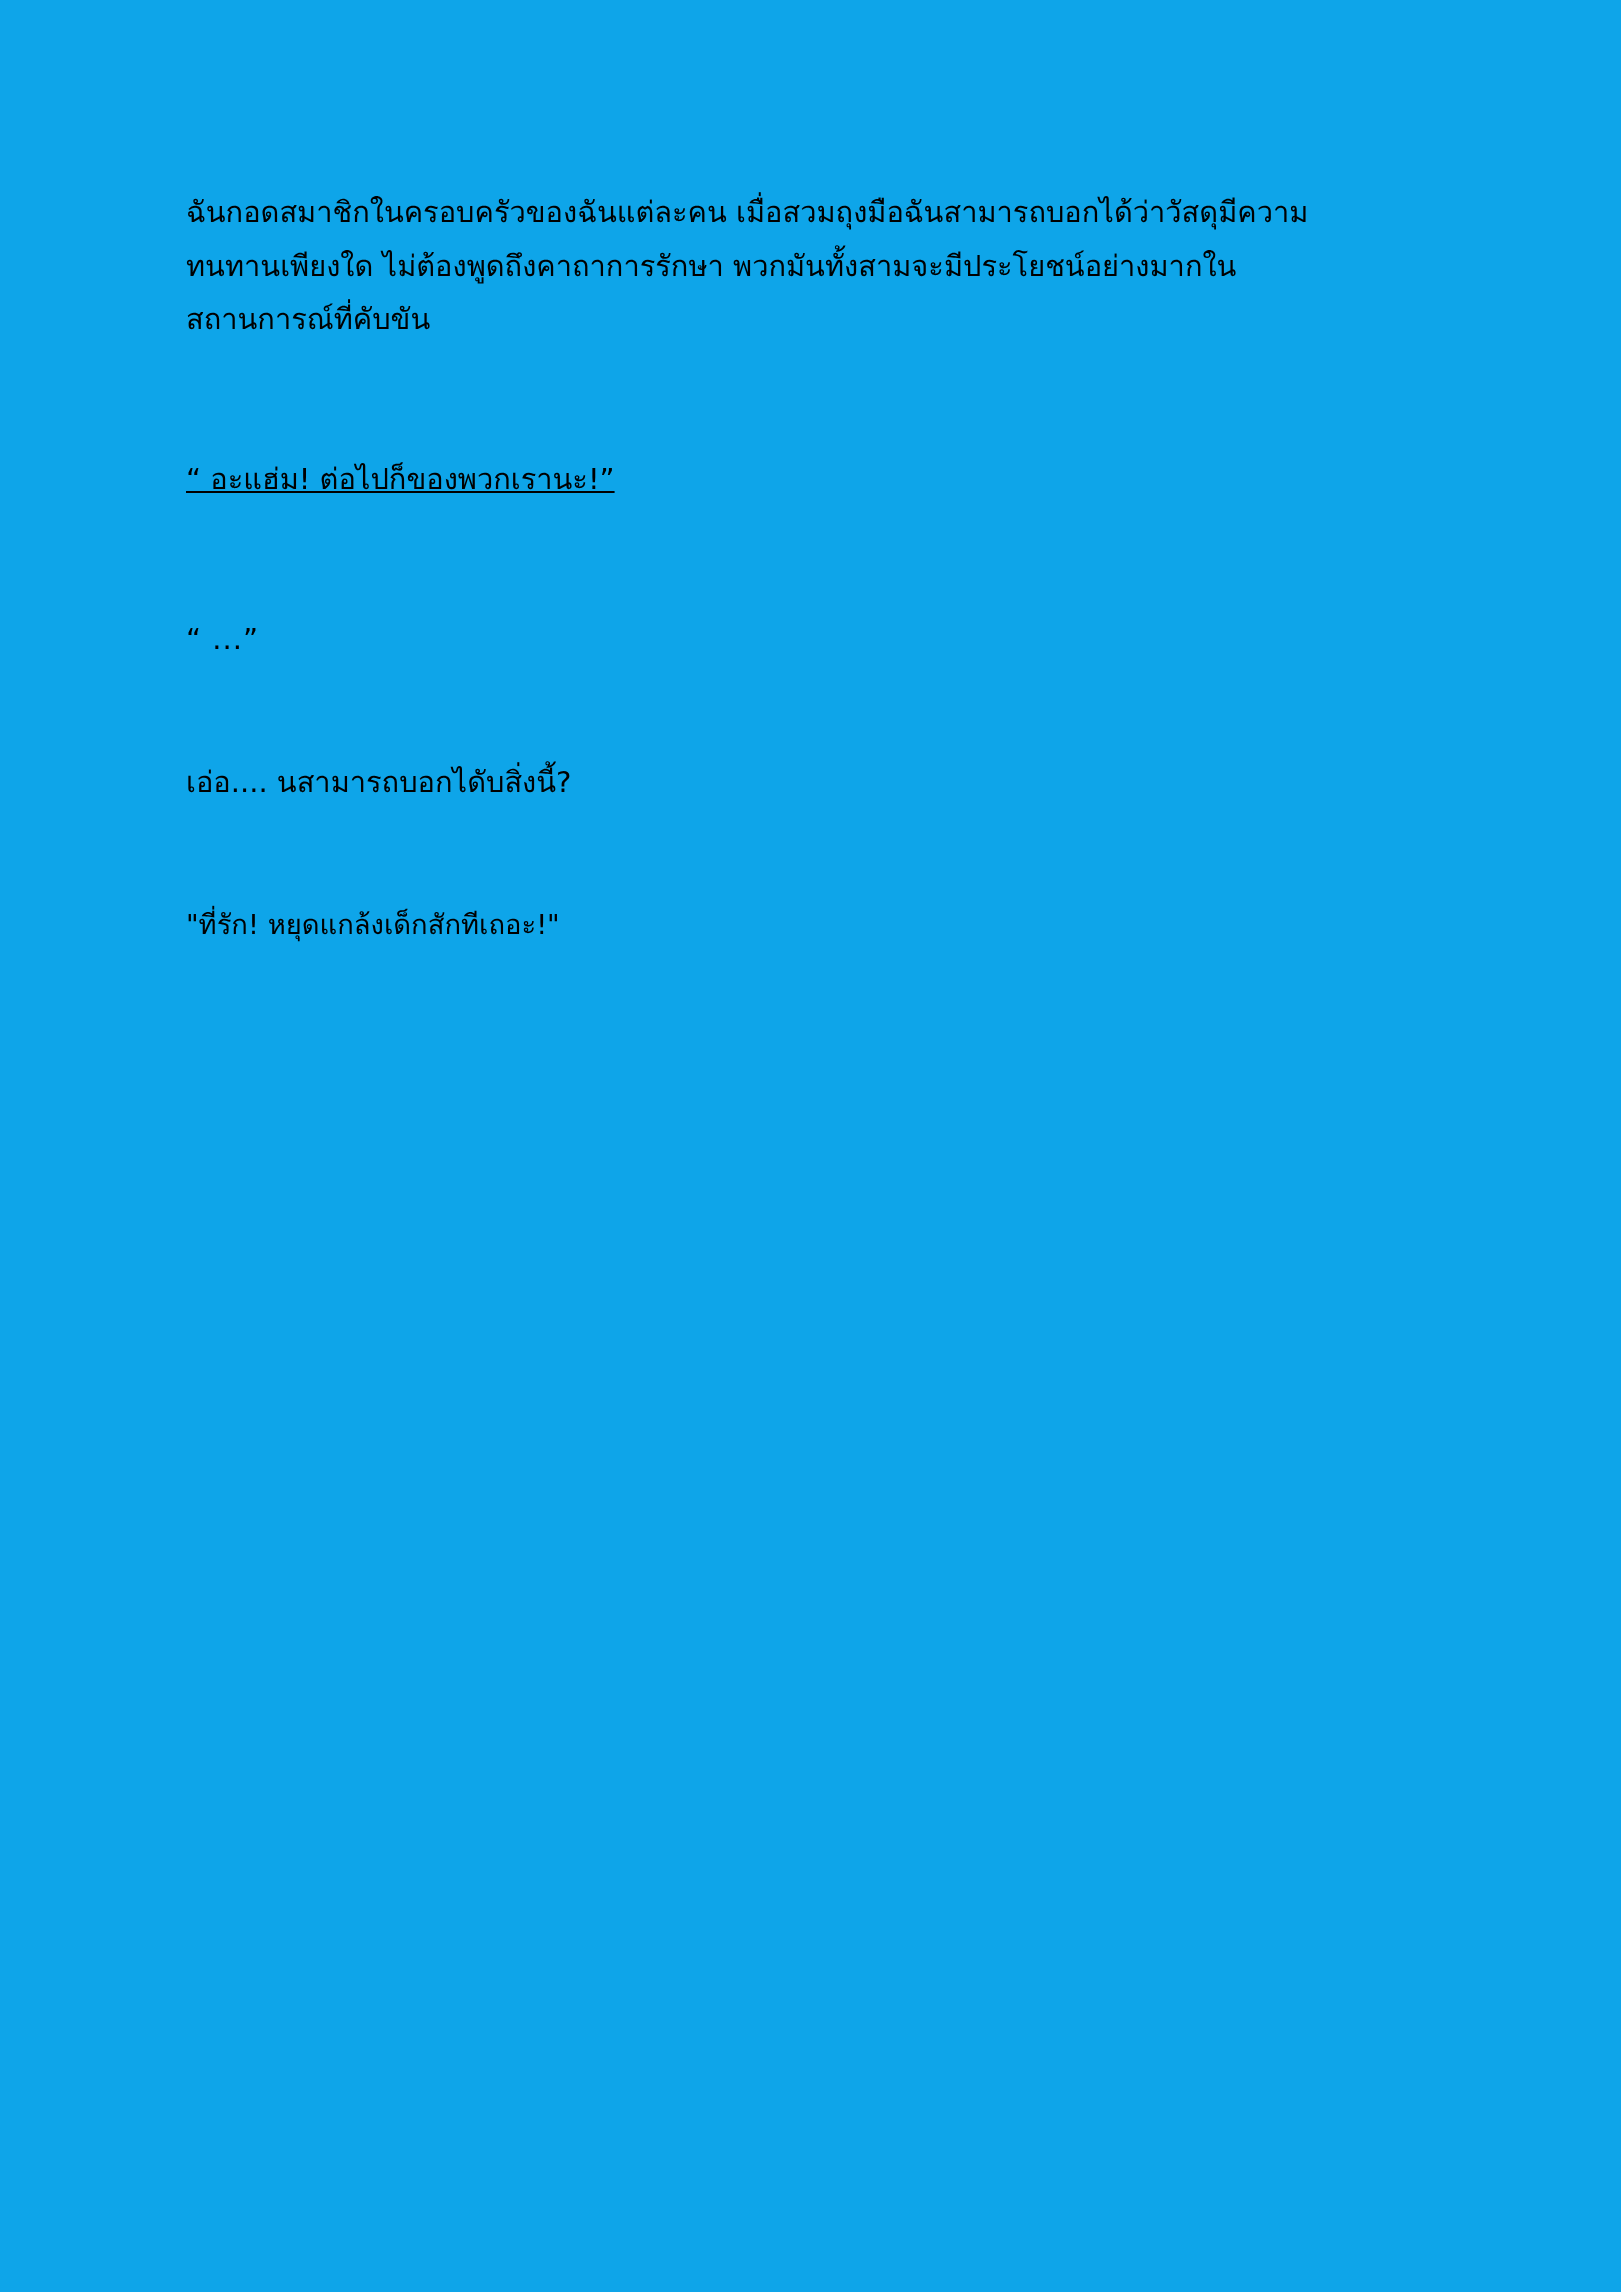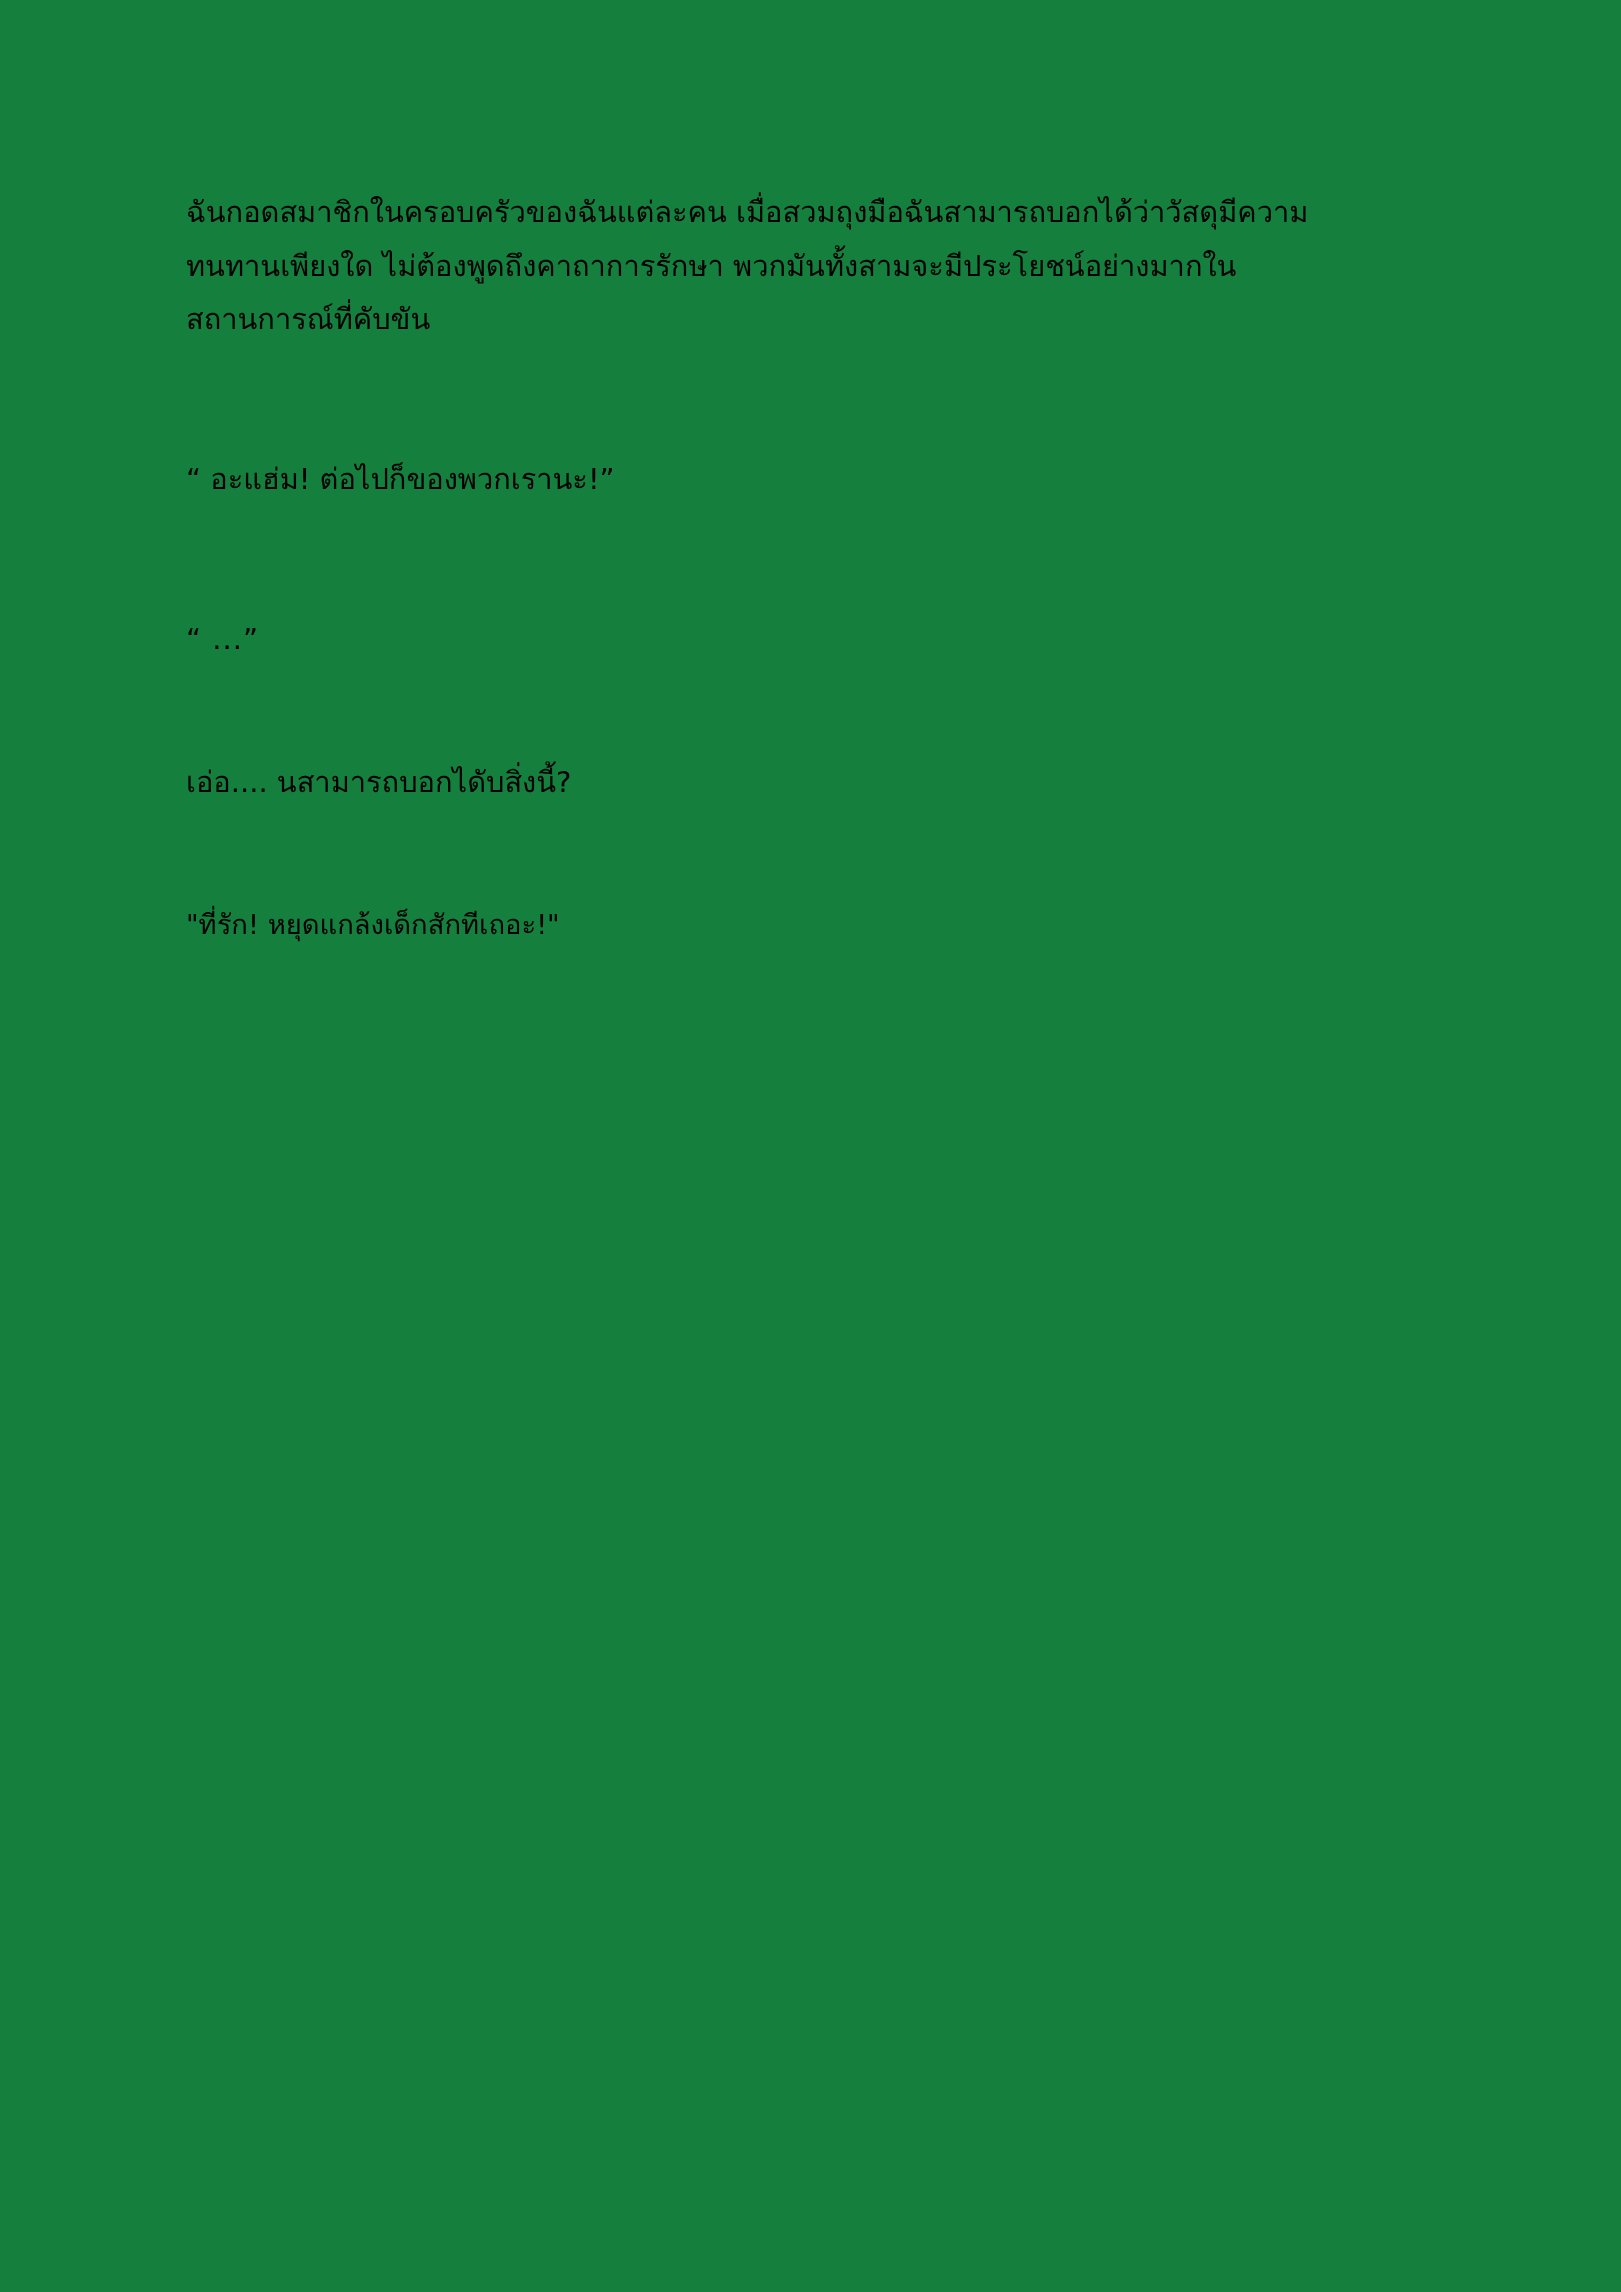--- a/index.html
+++ b/index.html
@@ -15,21 +15,21 @@
     font-family: "DejaVu Sans", "Liberation Sans", sans-serif;
     color: #000000;
     overflow: hidden;
   }
   .page {
     position: absolute;
     left: 0;
     top: 0;
     width: 1621px;
     height: 2293px;
-    background: #15803d;
+    background: #0ea5e9;
     box-sizing: border-box;
     padding: 186px 250px 8px 186px;
   }
   .doc-body {
     width: 1186px;
   }
   .para {
     font-size: 29px;
     line-height: 1.85;
     margin: 0 0 67px 0;
@@ -38,20 +38,21 @@
     white-space: pre-wrap;
   }
   .para.gap-large {
     margin-bottom: 90px;
   }
   .para.gap-xl {
     margin-bottom: 106px;
   }
   .para.quote {
     font-size: 29px;
+    text-decoration: underline;
   }
   .para.ellipsis {
     font-size: 29px;
     letter-spacing: 1px;
   }
   .para.small {
     font-size: 27.4px;
   }
 </style>
 </head>

